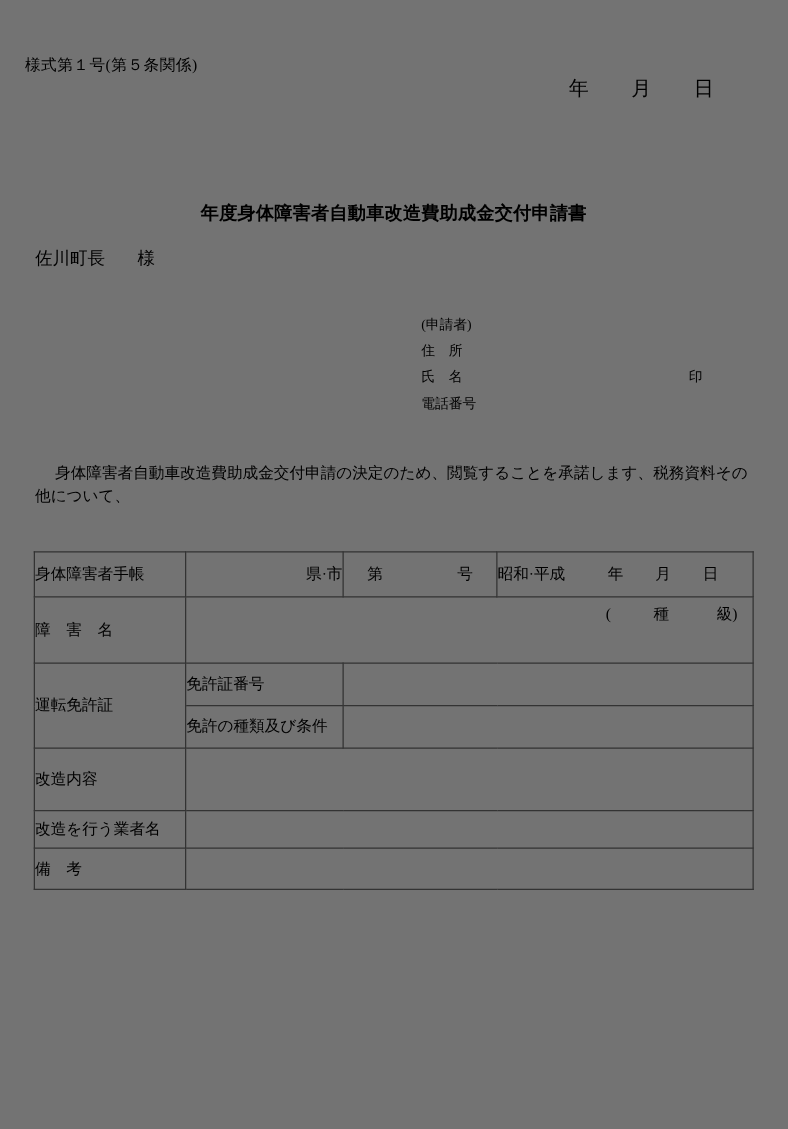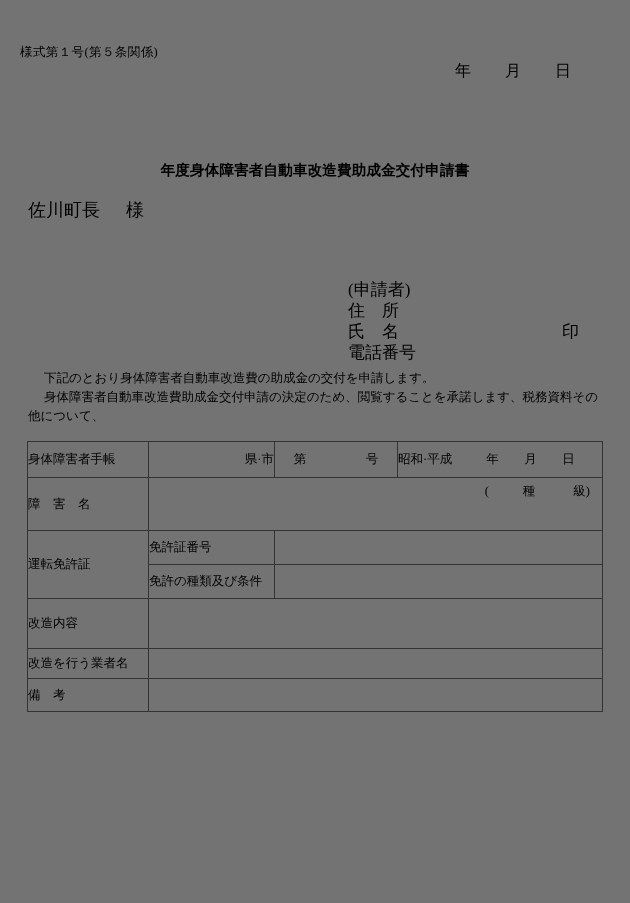--- a/index.html
+++ b/index.html
@@ -52,32 +52,31 @@
     font-family: "Liberation Sans", "DejaVu Sans", sans-serif;
     letter-spacing: 0.2px;
     margin-top: 48px;
   }
 
   
   .addressee {
     position: absolute;
     left: 28px;
     top: 198px;
-    font-size: 18px;
+    font-size: 14px;
     white-space: nowrap;
   }
   .addressee .sama { margin-left: 26px; }
 
   
   .applicant {
     position: absolute;
-    left: 348px;
+    left: 337px;
     top: 250px;
-    font-size: 17px;
-    margin-top: 29px;
+    font-size: 11px;
   }
   .applicant .row {
     position: relative;
     height: 21px;
     line-height: 21px;
     white-space: nowrap;
   }
   .applicant .lbl {
     display: inline-block;
   }
@@ -180,21 +179,20 @@
     <div class="row">
       <span class="lbl">氏　名</span>
       <span class="seal">印</span>
     </div>
     <div class="row">
       <span class="lbl">電話番号</span>
     </div>
   </div>
 
   <div class="body-text">
-    <p class="indent">下記のとおり身体障害者自動車改造費の助成金の交付を申請します。</p>
     <p class="indent">身体障害者自動車改造費助成金交付申請の決定のため、閲覧することを承諾します、税務資料その他について、</p>
   </div>
 
   <table class="form-table">
     <colgroup>
       <col style="width:121px">
       <col style="width:126px">
       <col style="width:123px">
       <col style="width:205px">
     </colgroup>

